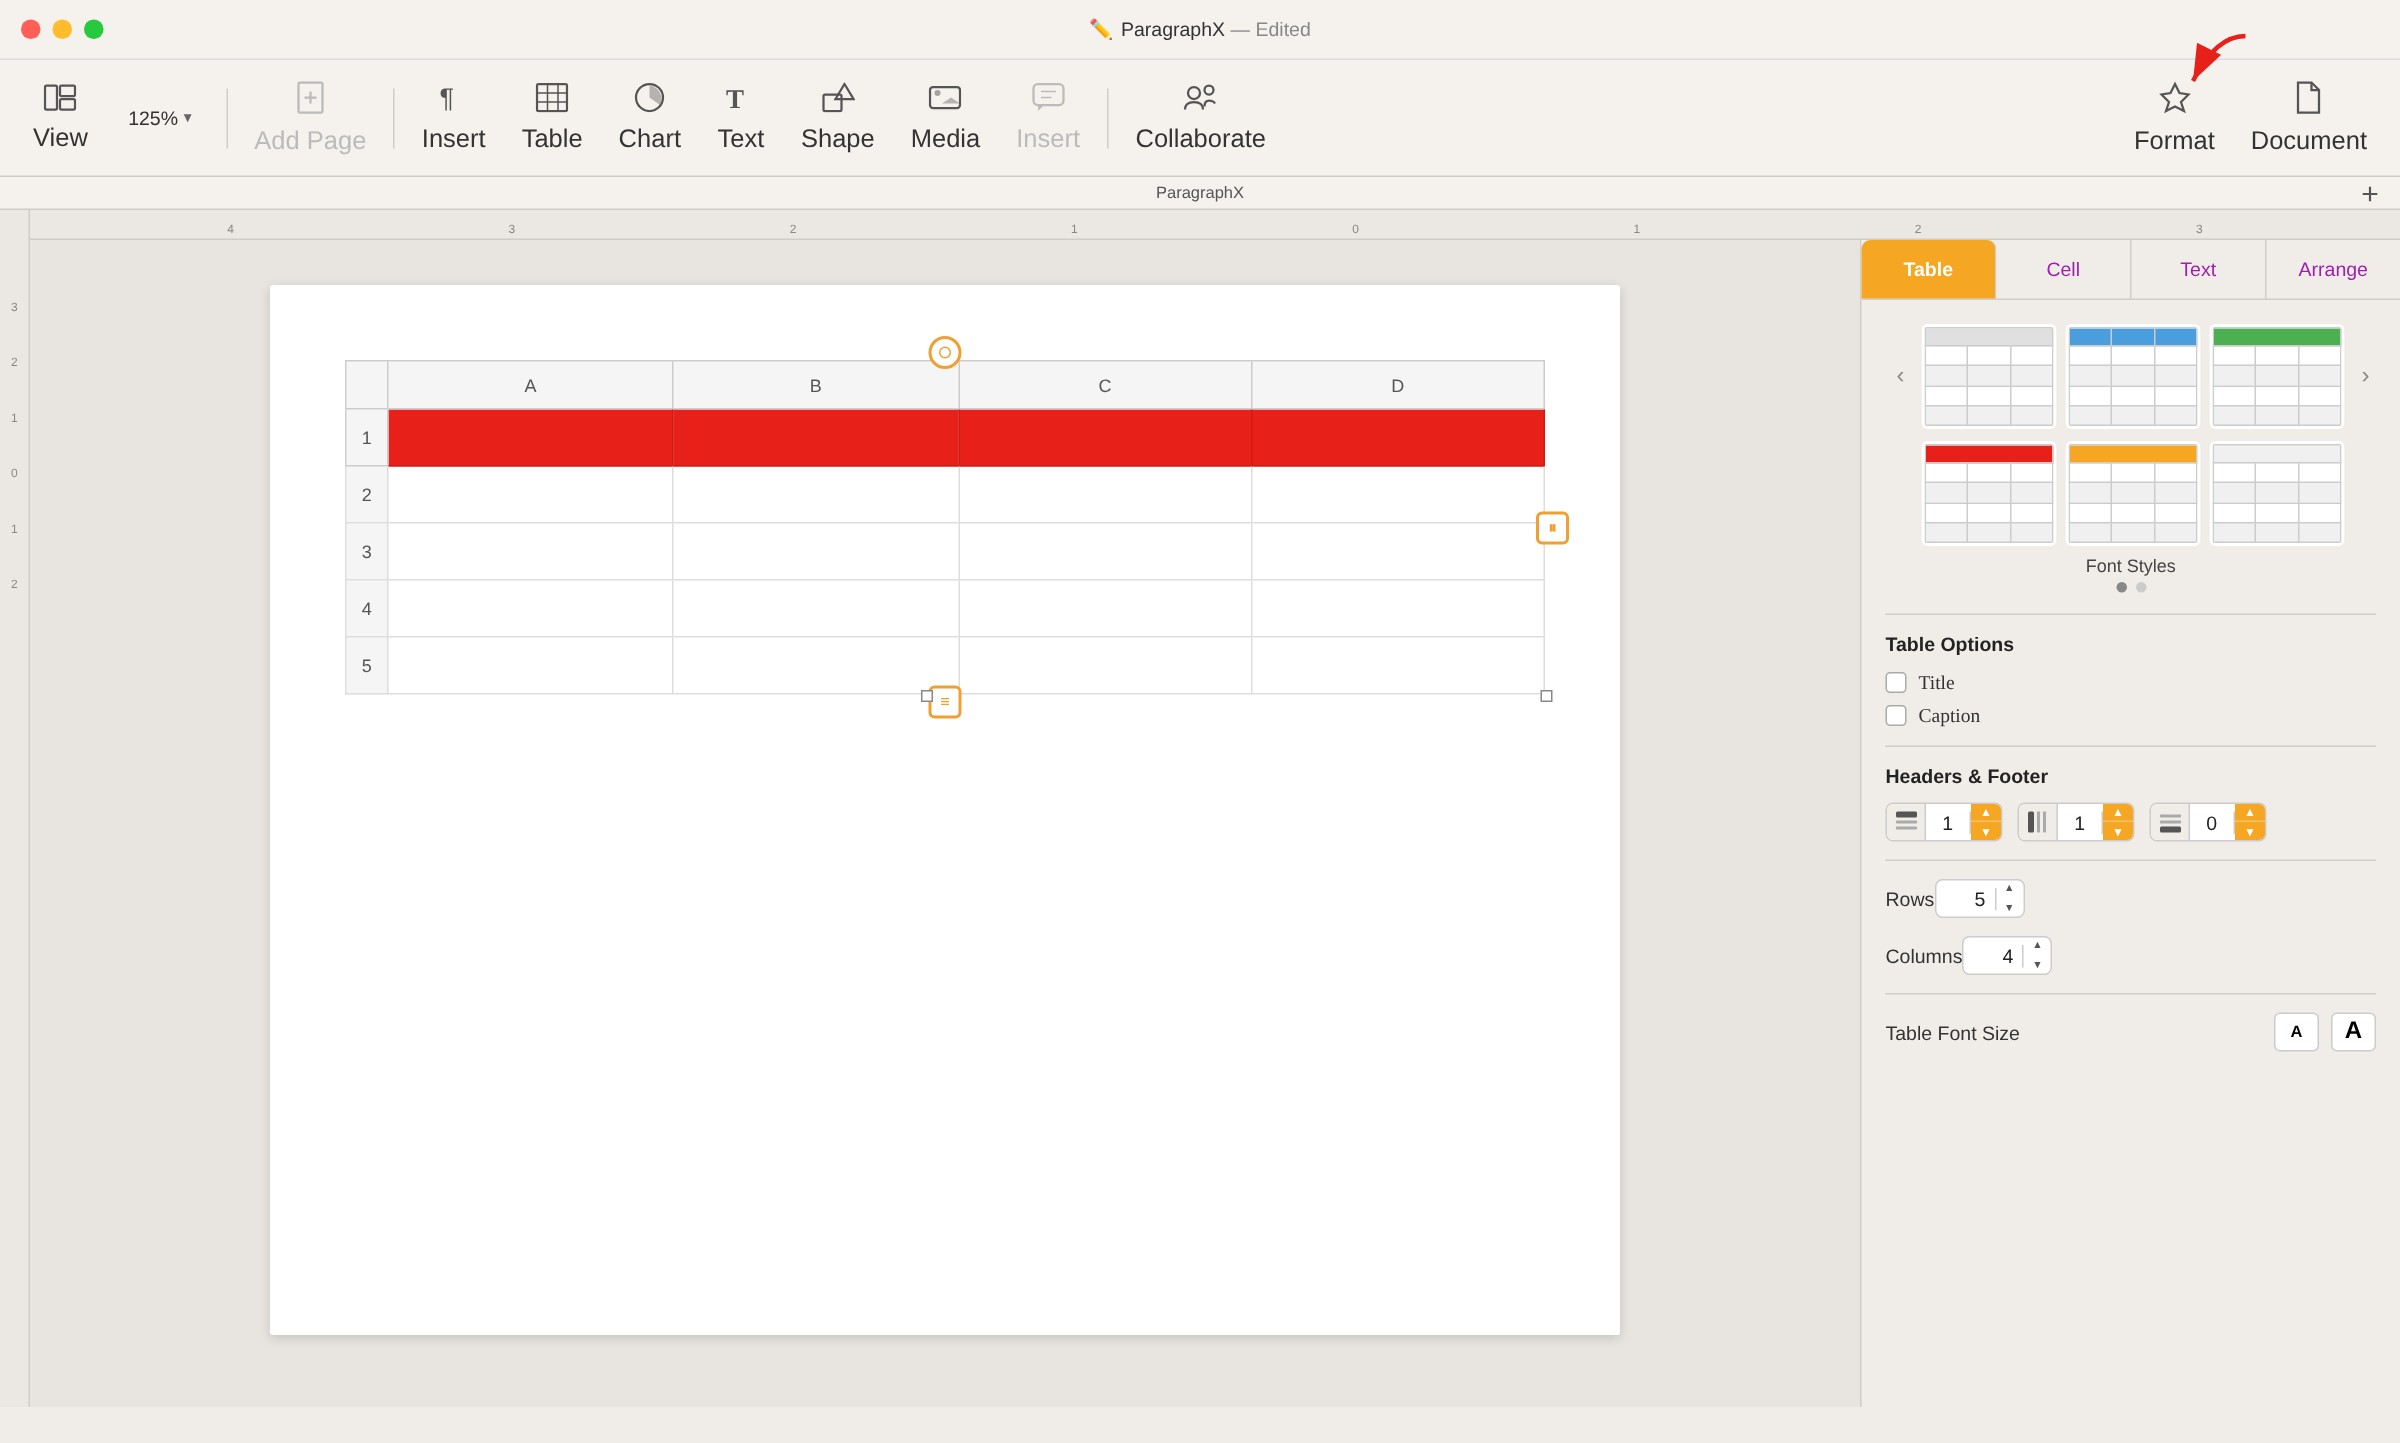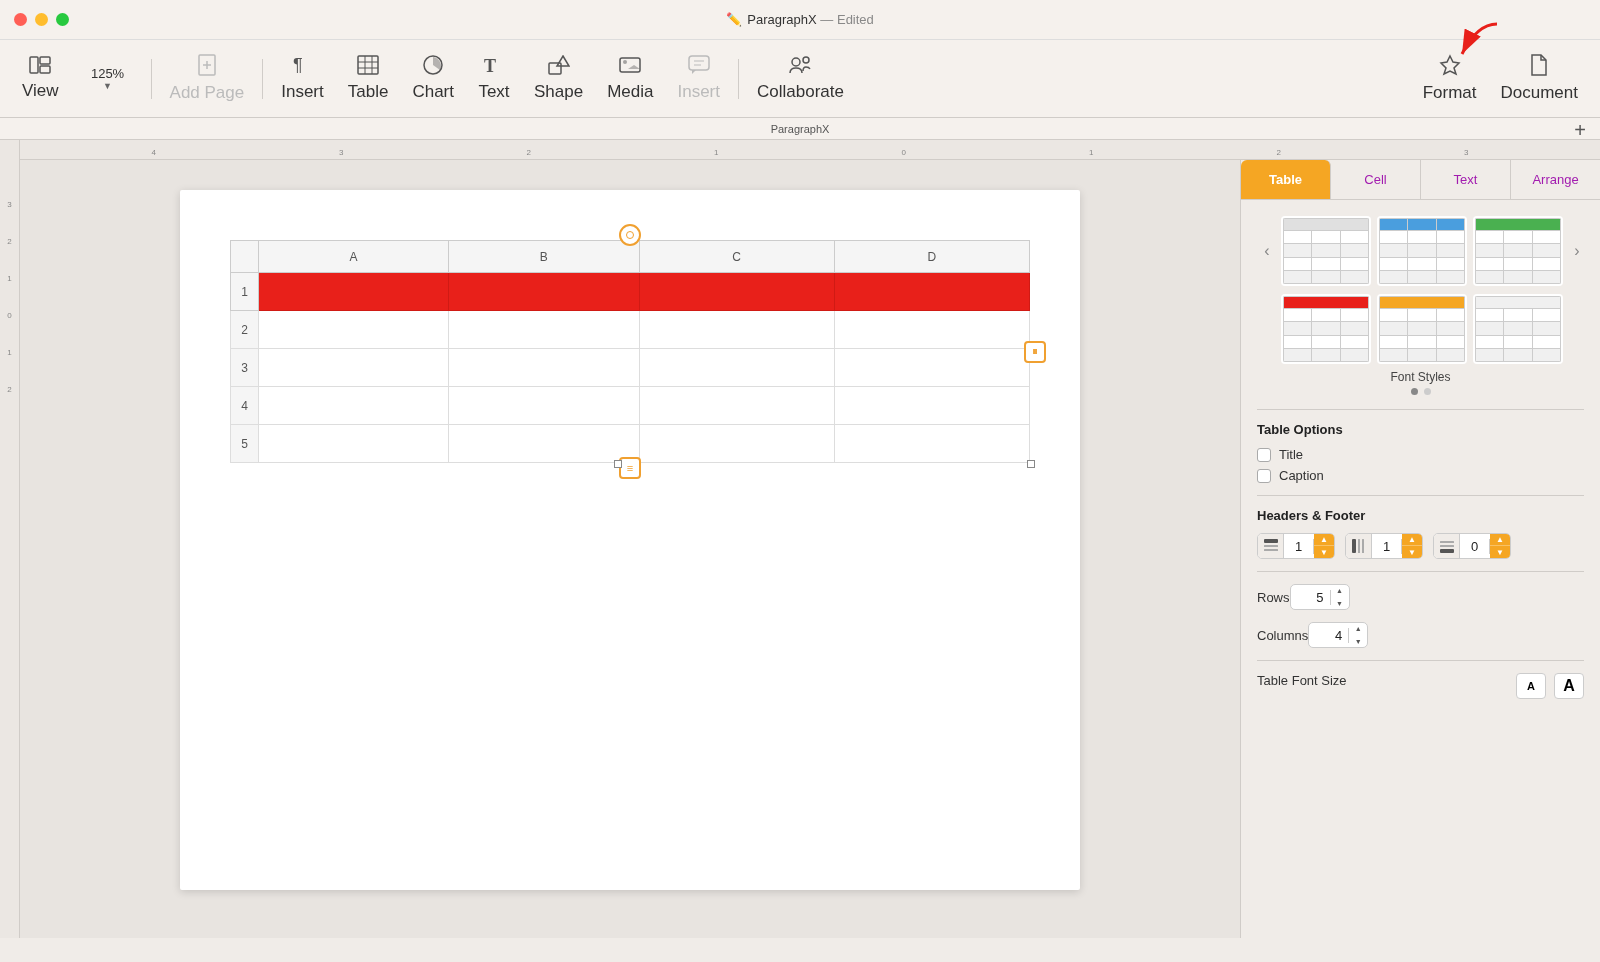--- a/index.html
+++ b/index.html
@@ -258,20 +258,21 @@
       font-size: 13px;
       font-weight: 600;
       color: #222;
       margin-bottom: 10px;
     }
     .checkbox-row {
       display: flex;
       align-items: center;
       gap: 8px;
       margin-bottom: 6px;
+      font-family: Liberation Serif, serif;
     }
     .checkbox-box {
       width: 14px; height: 14px;
       border: 1.5px solid #aaa;
       border-radius: 3px;
       background: white;
       flex-shrink: 0;
     }
     .checkbox-label {
       font-size: 13px;
@@ -367,20 +368,21 @@
       align-items: center;
       justify-content: center;
       cursor: pointer;
       font-size: 7px;
       color: #555;
     }
 
     
     .font-size-row {
       display: flex;
+      align-items: center;
       justify-content: space-between;
       margin-top: 12px;
     }
     .font-size-label {
       font-size: 13px;
       color: #333;
     }
     .font-size-btns {
       display: flex;
       gap: 8px;
@@ -433,21 +435,21 @@
       <svg width="22" height="18" viewBox="0 0 22 18">
           <rect x="1" y="1" width="8" height="16" rx="1" fill="none" stroke="#555" stroke-width="1.5"></rect>
           <rect x="11" y="1" width="10" height="7" rx="1" fill="none" stroke="#555" stroke-width="1.5"></rect>
           <rect x="11" y="10" width="10" height="7" rx="1" fill="none" stroke="#555" stroke-width="1.5"></rect>
         </svg>
     </span>
     <span class="tb-label">View</span>
   </button>
 
   <button class="toolbar-btn" style="min-width:70px;">
-    <span class="tb-icon" style="display:flex;align-items:center;gap:2px;font-size:13px;flex-direction:column;">
+    <span class="tb-icon" style="display:flex;align-items:center;gap:2px;font-size:13px;">
       <span>125%</span>
       <span style="font-size:9px;color:#666;">▼</span>
     </span>
   </button>
 
   <div class="toolbar-separator"></div>
 
   <button class="toolbar-btn disabled">
     <span class="tb-icon">
       <svg width="20" height="22" viewBox="0 0 20 22">

